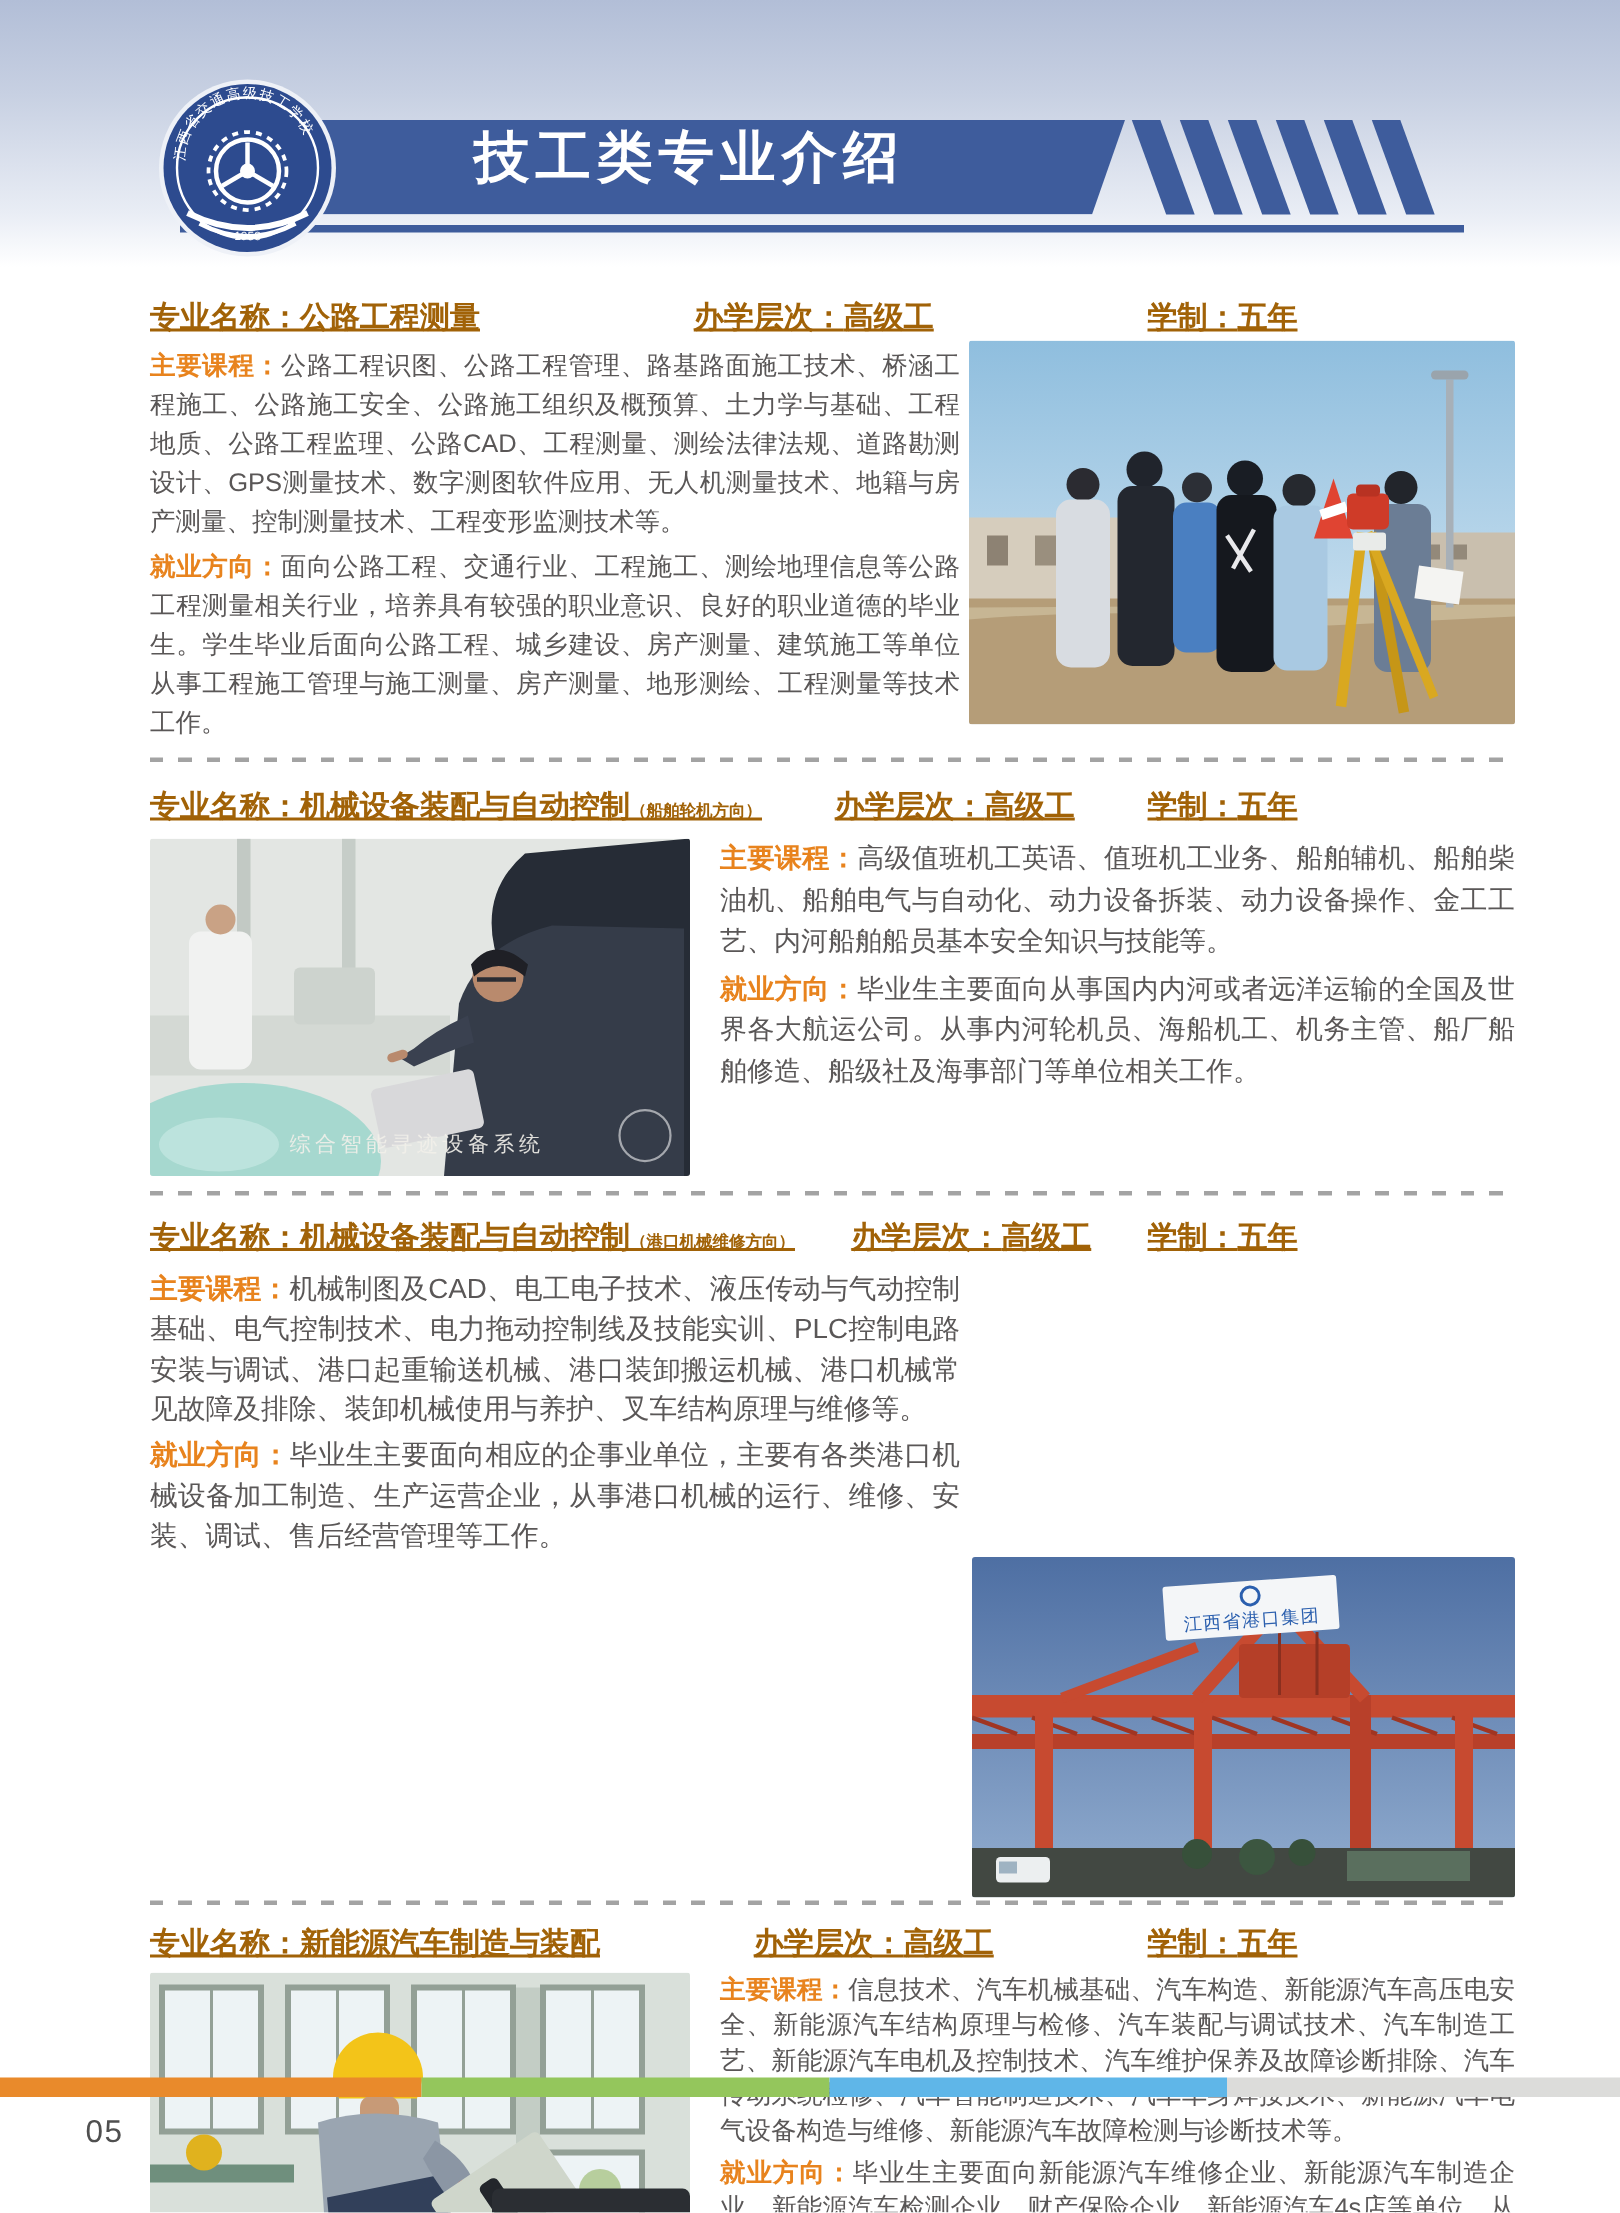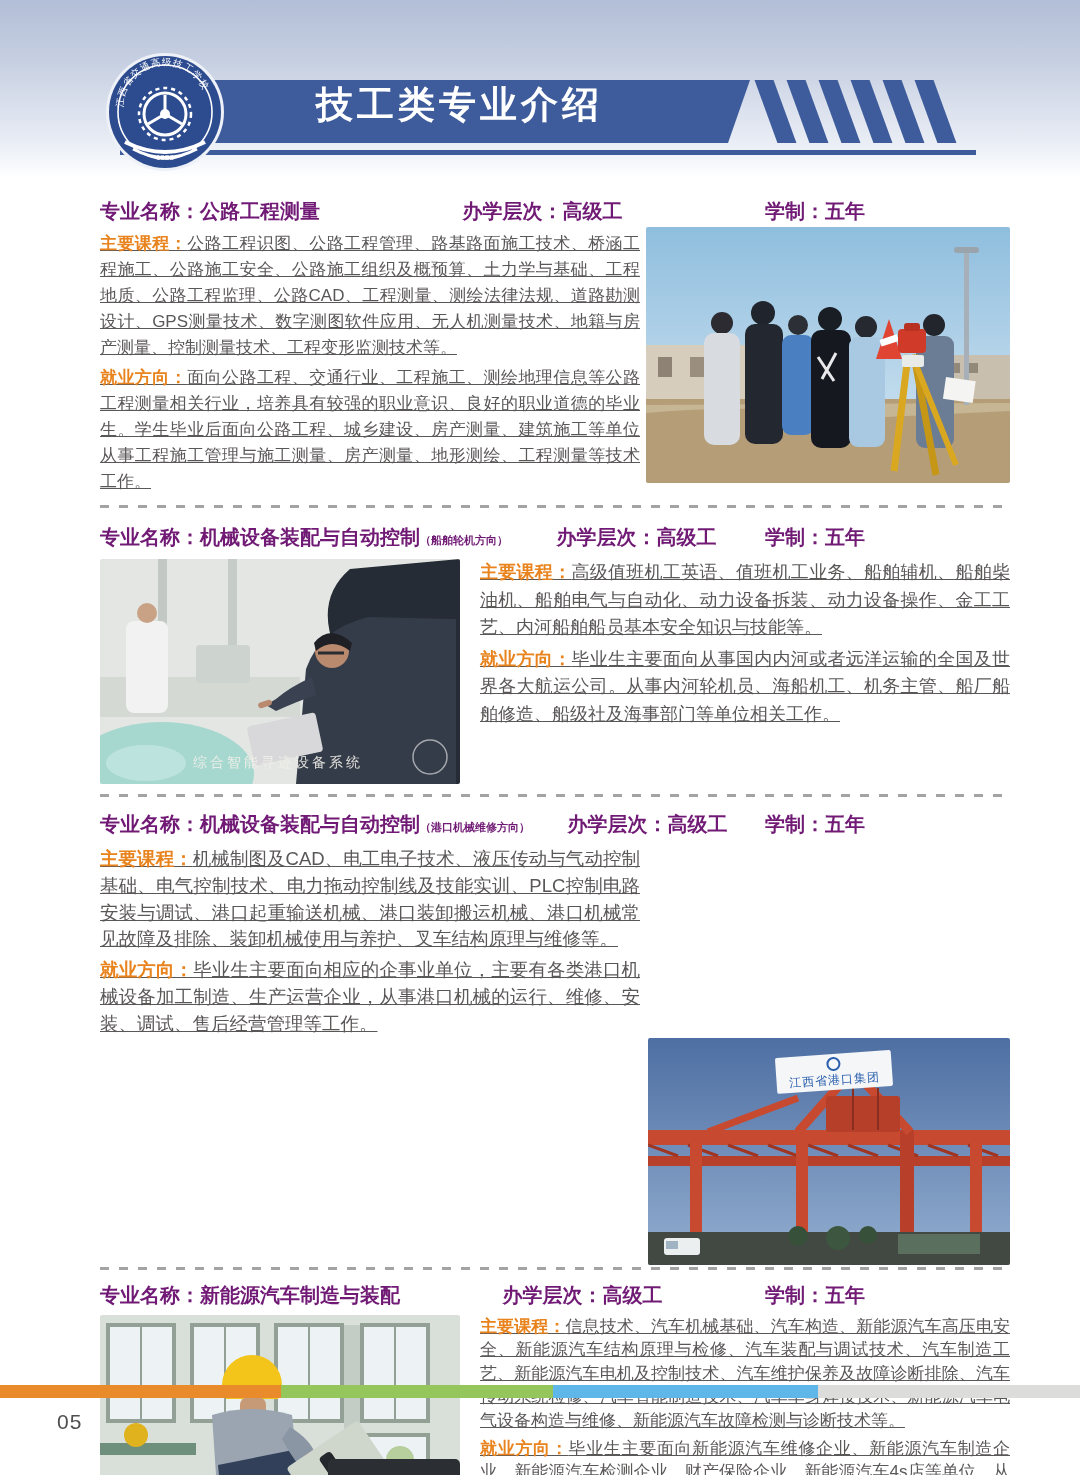--- a/index.html
+++ b/index.html
@@ -13,25 +13,25 @@
     clip-path:polygon(0 0,100% 0,calc(100% - 22px) 100%,0 100%);display:flex;}
   .banner h1{margin:0 0 0 118px;font-size:37px;font-weight:bold;color:#ffffff;letter-spacing:4px;}
   .stripes{position:absolute;left:766px;top:80px;display:flex;gap:13px;}
   .stripe{width:19px;height:63px;background:#3e5c9c;transform:skewX(20deg);}
   .header-rule{position:absolute;left:120px;top:150px;width:856px;height:5px;background:#3e5c9c;}
   .school-logo{position:absolute;left:103px;top:50px;}
 
   
   .main{position:absolute;left:100px;top:178px;width:910px;}
   .sec-header{display:flex;align-items:center;padding-right:145px;
-    font-size:20px;font-weight:bold;color:#701a75;white-space:nowrap;}
+    font-size:20px;font-weight:bold;color:#a16207;white-space:nowrap;text-decoration:underline;}
   .sec-header .suffix{font-size:11px;font-weight:bold;}
   .sec-header .level{margin:0 auto;}
   .sec-row{display:flex;align-items:flex-start;}
-  .txtcol p{margin:0;text-align:justify;color:#5a5757;text-decoration:underline;}
+  .txtcol p{margin:0;text-align:justify;color:#5a5757;}
   .txtcol .lbl{color:#e8831d;font-weight:bold;}
   .s1 .txtcol{width:540px;font-size:17px;line-height:26px;}
   .s2 .txtcol{width:530px;font-size:18px;line-height:27.5px;}
   .s3 .txtcol{width:540px;font-size:18.5px;line-height:26.8px;}
   .s4 .txtcol{width:530px;font-size:17px;line-height:23.6px;}
   .txtcol p + p{margin-top:4px;}
   .photo{border-radius:2px;overflow:hidden;flex:none;line-height:0;}
   .s1 .photo{margin-left:auto;margin-top:-4px;}
   .s2 .photo{margin-right:20px;}
   .s3 .photo{margin-left:auto;}

